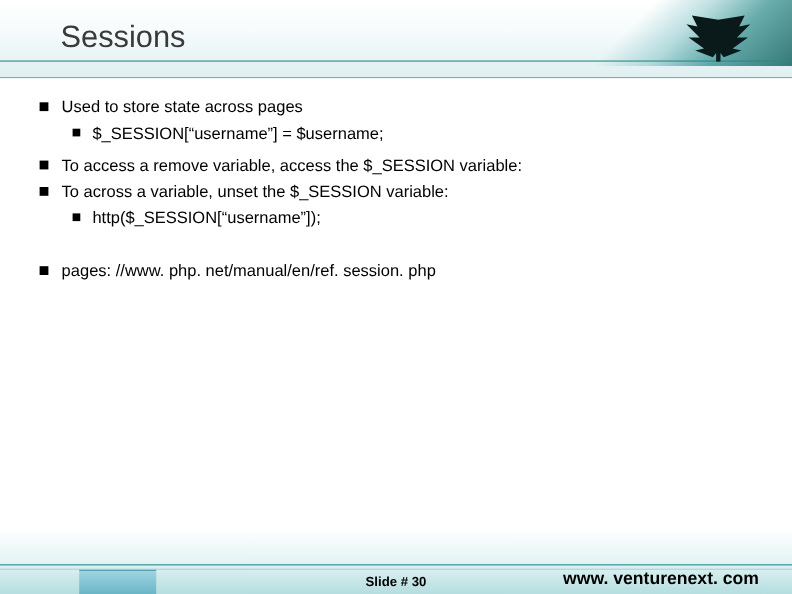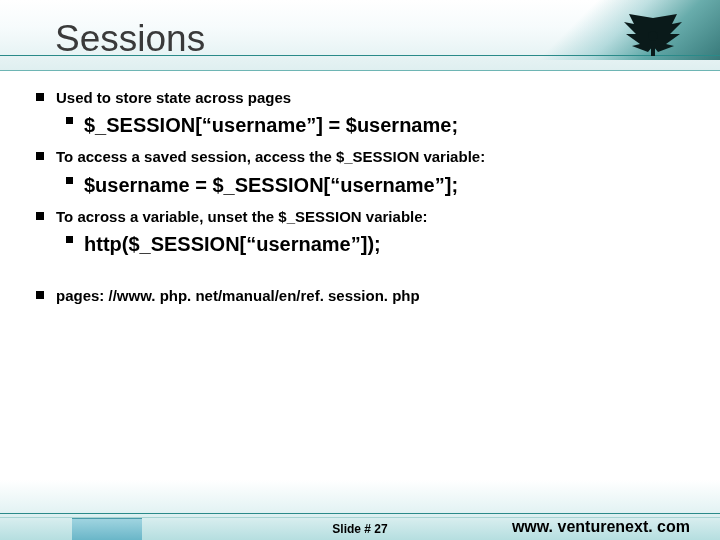--- a/index.html
+++ b/index.html
@@ -21,21 +21,21 @@
     position: absolute;
     top: 0; right: 0; width: 200px; height: 60px;
     background: linear-gradient(135deg, transparent 30%, rgba(96,178,182,0.4) 50%, rgba(42,138,137,0.7) 70%, rgba(25,100,100,0.85) 100%);
     clip-path: polygon(30% 0, 100% 0, 100% 100%, 0 100%);
   }
   .top-rule1 { position: absolute; top: 55px; left: 0; width: 720px; height: 1px; background: #2a8a89; }
   .top-rule2 { position: absolute; top: 70px; left: 0; width: 720px; height: 1px; background: #6eb5b4; }
   .title {
     position: absolute;
     top: 18px; left: 55px;
-    font-size: 37px;
+    font-size: 28px;
     color: #3a3a3a;
     font-weight: 400;
   }
   
   .logo {
     position: absolute;
     top: 12px; right: 36px;
     width: 62px; height: 52px;
   }
   
@@ -43,35 +43,35 @@
     position: absolute;
     top: 88px; left: 28px; right: 28px;
     font-size: 15px;
     color: #000;
     line-height: 1.35;
   }
   ul { list-style: none; }
   li.l1 {
     position: relative;
     padding-left: 28px;
-    font-weight: 700;
+    font-weight: 400;
     margin-bottom: 4px;
   }
   li.l1::before {
     content: "";
     position: absolute;
     left: 8px; top: 5px;
     width: 8px; height: 8px;
     background: #000;
   }
   li.l2 {
     position: relative;
     padding-left: 56px;
-    font-weight: 700;
-    font-size: 20px;
+    font-weight: 400;
+    font-size: 15px;
     margin-top: 4px;
     margin-bottom: 8px;
   }
   li.l2::before {
     content: "";
     position: absolute;
     left: 38px; top: 5px;
     width: 7px; height: 7px;
     background: #000;
   }
@@ -125,31 +125,30 @@
         <circle cx="31" cy="24" r="5" fill="#0a1a1a"></circle>
         <rect x="29" y="30" width="4" height="14"></rect>
       </g>
     </svg>
   </div>
 
   <div class="content">
     <ul>
       <li class="l1">Used to store state across pages</li>
       <li class="l2">$_SESSION[“username”] = $username;</li>
-      <li class="l1">To access a saved session, access the $_SESSION variable:</li>
-      <li class="l2">$username = $_SESSION[“username”];</li>
+      <li class="l1">To access a remove variable, access the $_SESSION variable:</li>
       <li class="l1">To across a variable, unset the $_SESSION variable:</li>
       <li class="l2">http($_SESSION[“username”]);</li>
     </ul>
     <div class="gap"></div>
     <ul>
       <li class="l1">pages: //www. php. net/manual/en/ref. session. php</li>
     </ul>
   </div>
 
   <div class="footer-grad"></div>
   <div class="footer-rule"></div>
   <div class="footer-rule2"></div>
   <div class="footer-block"></div>
-  <div class="slide-num">Slide # 27</div>
+  <div class="slide-num">Slide # 30</div>
   <div class="site">www. venturenext. com</div>
 
 </div>
 
 </body></html>

